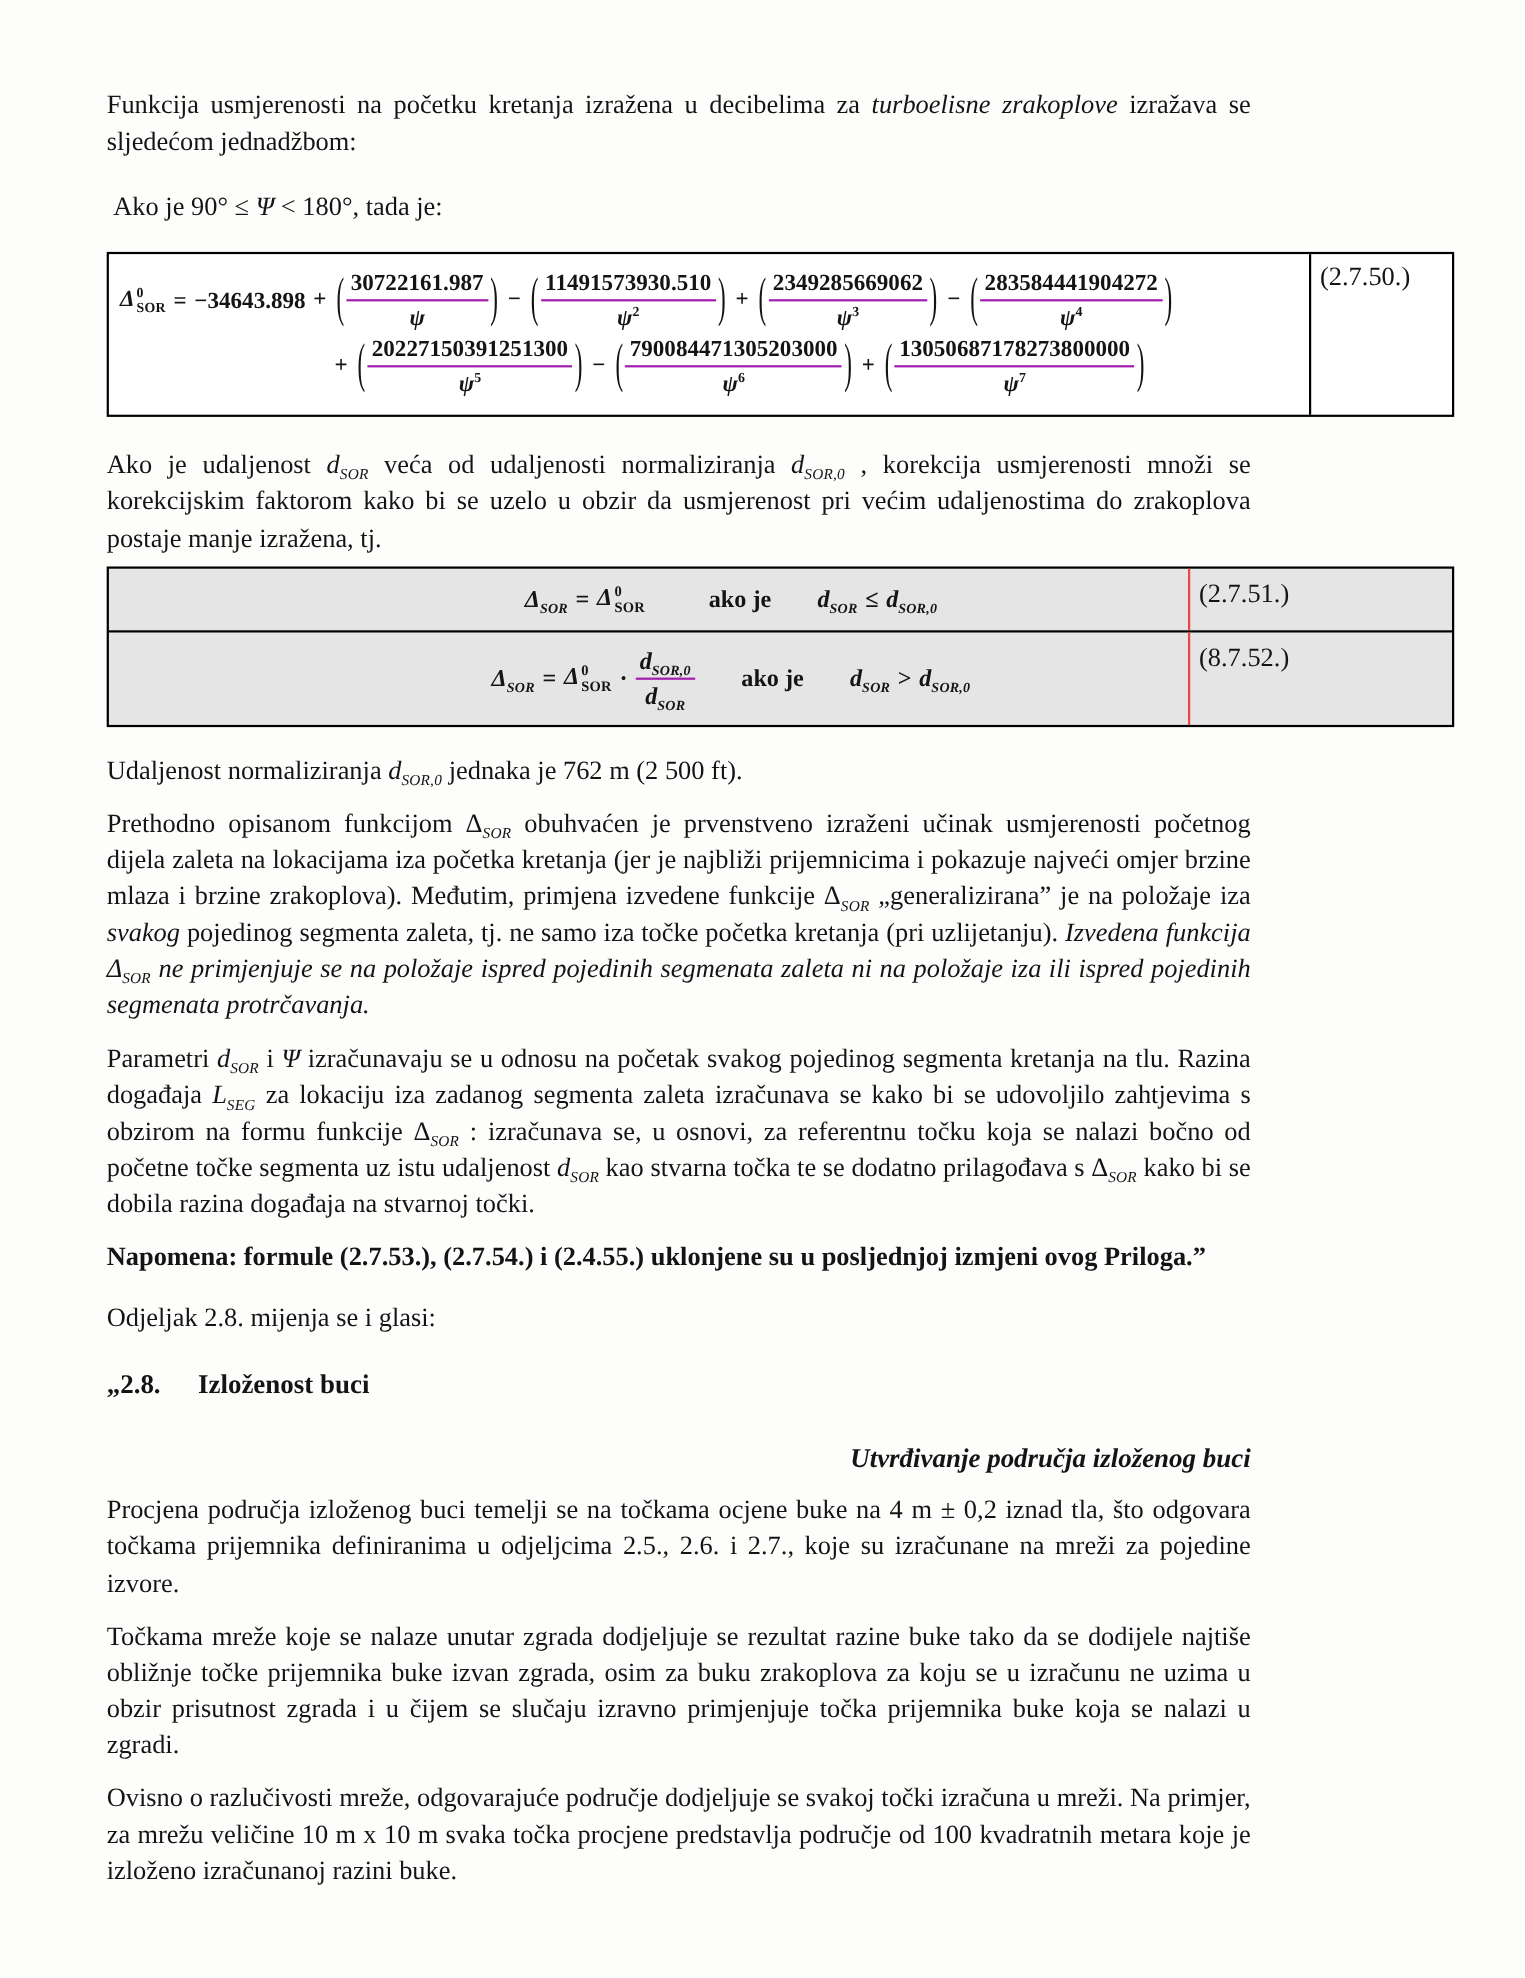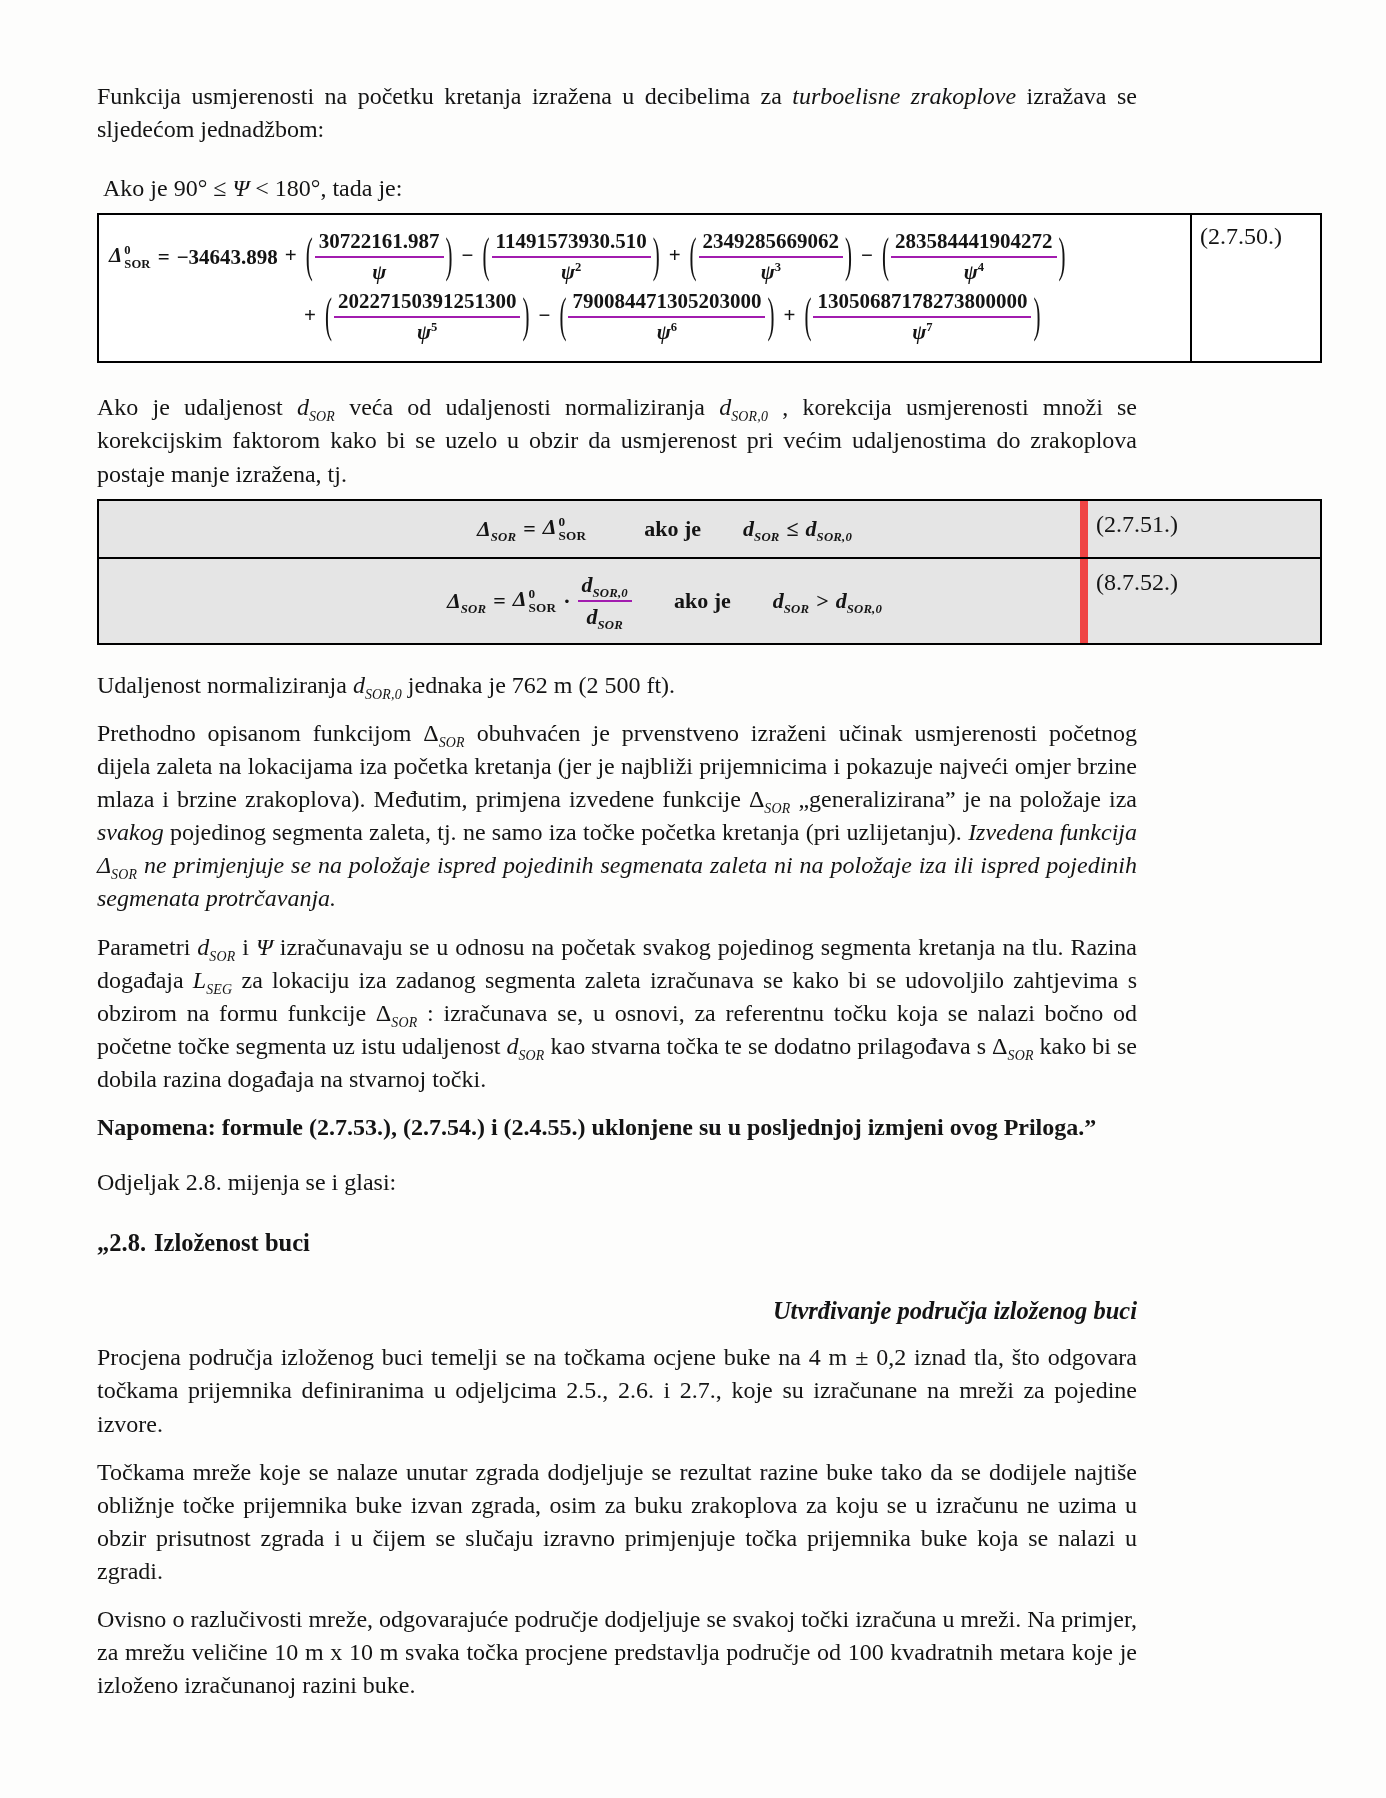--- a/index.html
+++ b/index.html
@@ -9,26 +9,26 @@
     font-family:"Liberation Serif","DejaVu Serif",serif;
   }
   .page { box-sizing:border-box; padding:80px 62px 0 97px; }
 
   
   .body-text {
     width:1040px; font-size:24px; line-height:1.38;
     text-align:justify; margin:0 0 15px 0;
   }
   .p-intro { margin-bottom:26px; }
-  .condition-line { margin-bottom:8px; padding-left:6px; text-align:left; }
+  .condition-line { margin-bottom:24px; padding-left:6px; text-align:left; }
   .p-after-eq { margin-bottom:8px; }
   .note-text { font-weight:bold; margin-bottom:22px; }
   .p-odjeljak { margin-bottom:30px; }
   .h-section { width:1040px; font-size:24.5px; font-weight:bold; margin:0 0 40px 0; }
-  .h-section .sec-title { margin-left:8px; }
+  .h-section .sec-title { margin-left:34px; }
   .h-sub { width:1040px; font-size:24.5px; font-weight:bold; font-style:italic; margin:0 0 16px 0;text-align:right; }
 
   i,.var { font-style:italic; }
   .im { white-space:nowrap; }
   .im sub, sub.msub { font-size:0.58em; font-style:italic; line-height:0; letter-spacing:0.2px; }
   sup { font-size:0.6em; line-height:0; }
 
   
   .eqbox {
     width:1225px; border:2px solid #000; display:flex;
@@ -56,21 +56,21 @@
   
   .ctable { width:1225px; border:2px solid #000; margin:0 0 24px 0; box-sizing:border-box; background:#e5e5e5; }
   .crow { display:flex; }
   .crow.second { border-top:2px solid #000; }
   .crow-main {
     flex:1; display:flex; align-items:center; justify-content:center;
     padding:13px 0; font-weight:bold; font-size:22px; white-space:nowrap;
   }
   .crow-main .shift { display:inline-block; width:150px; }
   .crow-label {
-    width:240px; border-left:8px solid #ef4444; box-sizing:border-box;
+    width:240px; border-left:2px solid #ef4444; box-sizing:border-box;
     display:flex; align-items:flex-start; padding:10px 2px 0 8px; font-size:24px;
   }
   .gap-lg { display:inline-block; width:58px; }
   .gap-md { display:inline-block; width:42px; }
 </style>
 </head>
 <body>
 
 <div class="page">
 

